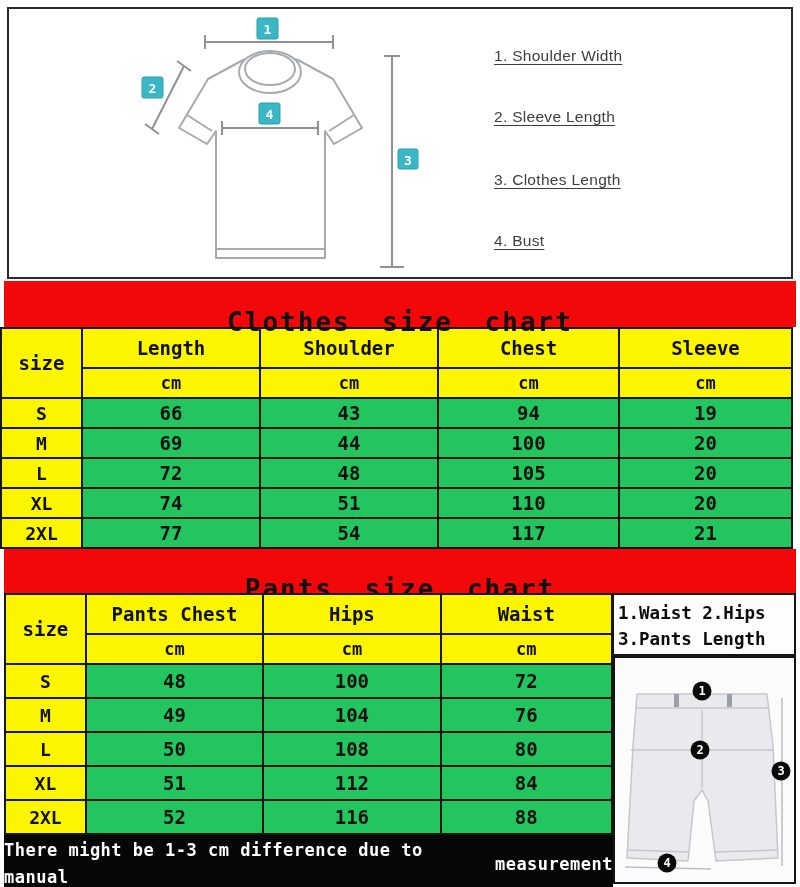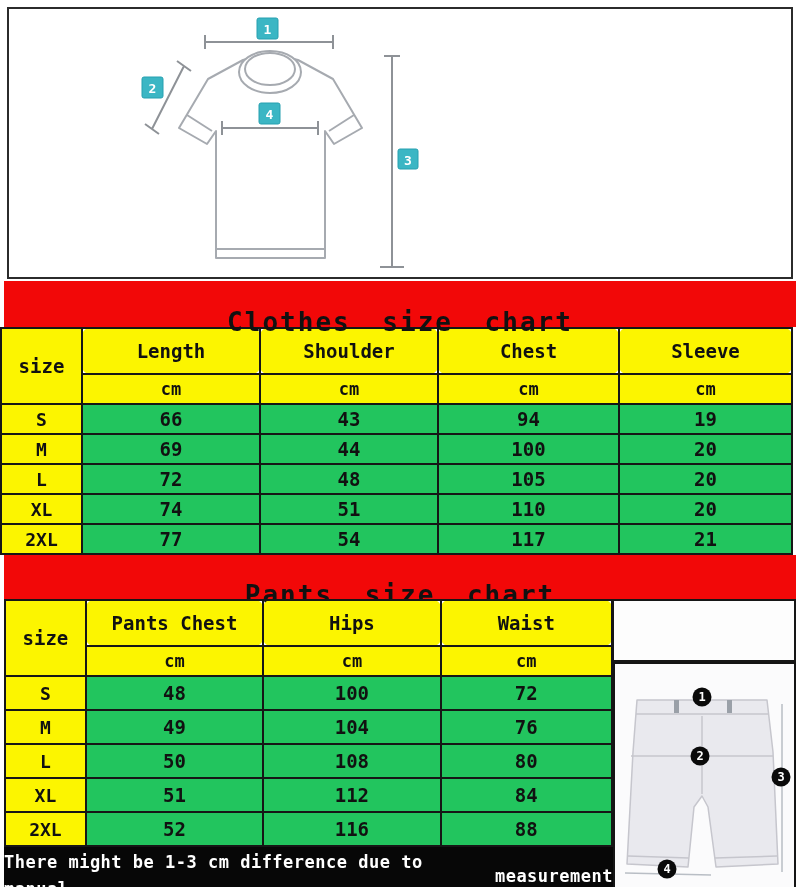--- a/index.html
+++ b/index.html
@@ -21,21 +21,21 @@
   .band { margin:0 4px; background:#f20808; display:flex; align-items:center; justify-content:center; }
   .band-clothes { height:46px; }
   .band-pants { height:44px; }
   .band-title { font-size:26px; font-weight:bold; color:#111; letter-spacing:2px; word-spacing:14px;margin-top:36px; }
 
   
   table.size-table { border-collapse:collapse; table-layout:fixed; }
   .size-table td { border:2px solid #161616; text-align:center; vertical-align:middle;
                    font-weight:bold; color:#111; overflow:hidden; }
   .y   { background:#fcf500; }
-  .col-h { font-size:19px; height:46px;border-radius:8px; }
+  .col-h { font-size:19px; height:40px; }
   .cm-cell { color:#e60000; font-size:17px; height:30px; }
   .size-hd { font-size:19px; }
   .sz  { font-size:18px; }
   .val { background:#22c55e; font-size:19px; }
   .clothes-table tr.data-row td { height:30px; }
   .pants-table tr.data-row td { height:34px; }
 
   
   .pants-wrap { display:flex; margin-left:4px; align-items:flex-start; }
   .pants-left { width:609px; }
@@ -86,20 +86,26 @@
         <text class="badge-num" x="267.5" y="29.5" font-size="13" text-anchor="middle" dominant-baseline="central">1</text>
         <rect x="142" y="77" width="21" height="21" rx="2" fill="#3bb6c4" stroke="#27a0b0"></rect>
         <text class="badge-num" x="152.5" y="88.5" font-size="13" text-anchor="middle" dominant-baseline="central">2</text>
         <rect x="398" y="149" width="20" height="20" rx="2" fill="#3bb6c4" stroke="#27a0b0"></rect>
         <text class="badge-num" x="408" y="160" font-size="13" text-anchor="middle" dominant-baseline="central">3</text>
         <rect x="259" y="103" width="21" height="21" rx="2" fill="#3bb6c4" stroke="#27a0b0"></rect>
         <text class="badge-num" x="269.5" y="114.5" font-size="13" text-anchor="middle" dominant-baseline="central">4</text>
       </g>
     </svg>
 
+    <div class="measure-labels">
+      <div class="mlabel" style="top:47px">1. Shoulder Width</div>
+      <div class="mlabel" style="top:108px">2. Sleeve Length</div>
+      <div class="mlabel" style="top:171px">3. Clothes Length</div>
+      <div class="mlabel" style="top:232px">4. Bust</div>
+    </div>
   </section>
 
   <div class="band band-clothes">
     <span class="band-title">Clothes size chart</span>
   </div>
 
   <table class="size-table clothes-table">
     <colgroup>
         <col style="width:81px">
         <col style="width:178px">
@@ -218,20 +224,22 @@
       </table>
 
       <div class="note-bar">
         <div>There might be 1-3 cm difference due to manual</div>
         <div>measurement</div>
       </div>
     </div>
 
     <div class="pants-right">
       <div class="legend-box">
+        <div>1.Waist 2.Hips</div>
+        <div>3.Pants Length</div>
       </div>
       <div class="shorts-box">
         <svg viewBox="0 0 179 224">
           <g stroke="#c6c6cd" stroke-width="1.5" fill="#e9e9ee" stroke-linejoin="round">
             <path d="M22 36 L152 36 L158 88 L163 200 L101 203 L93 143 L87 132 L79 143 L73 203 L12 200 L18 88 Z"></path>
             <path d="M21 50 L153 50" fill="none"></path>
             <path d="M87 52 V130" fill="none"></path>
             <path d="M16 92 L158 92" fill="none"></path>
             <path d="M13 192 L74 194 M100 194 L162 192" fill="none"></path>
           </g>

